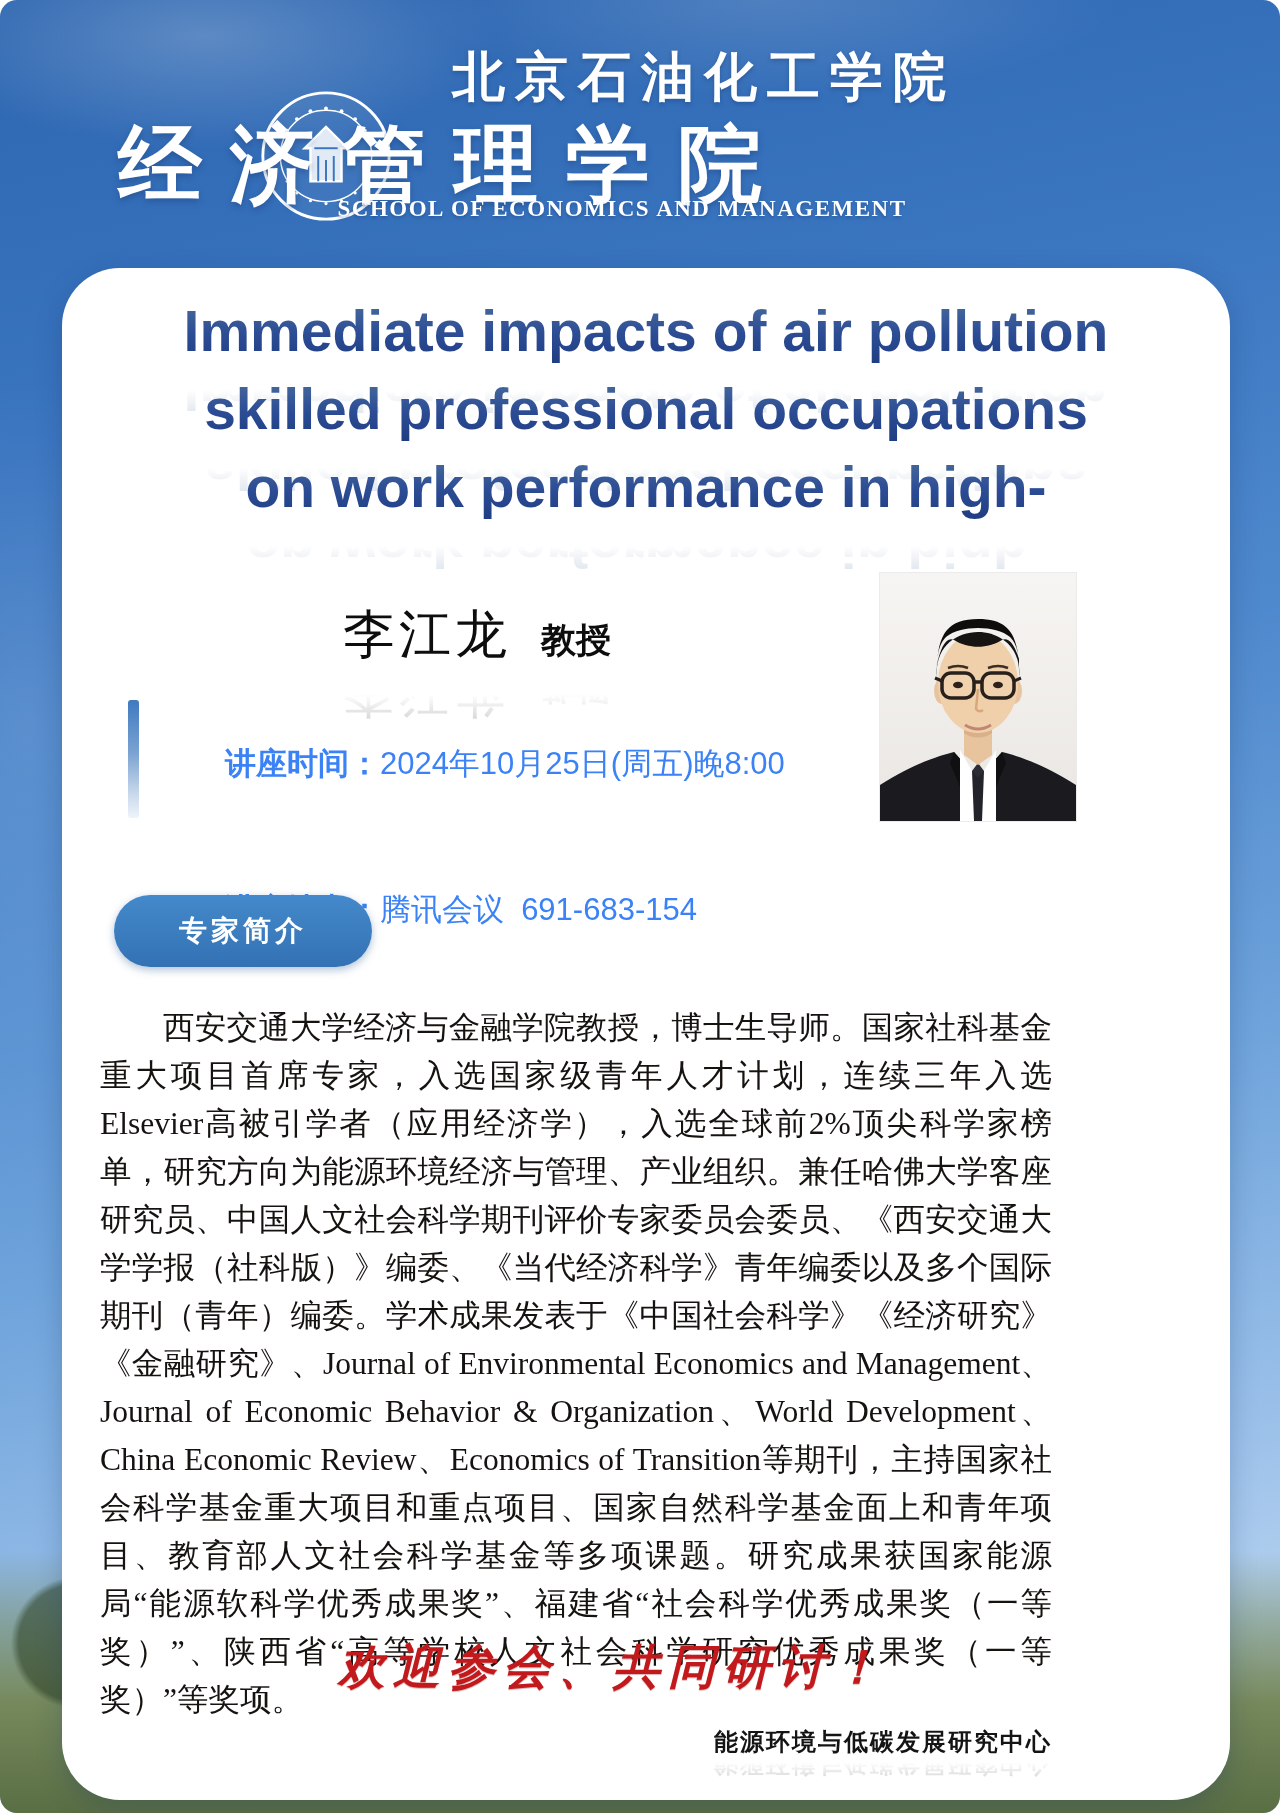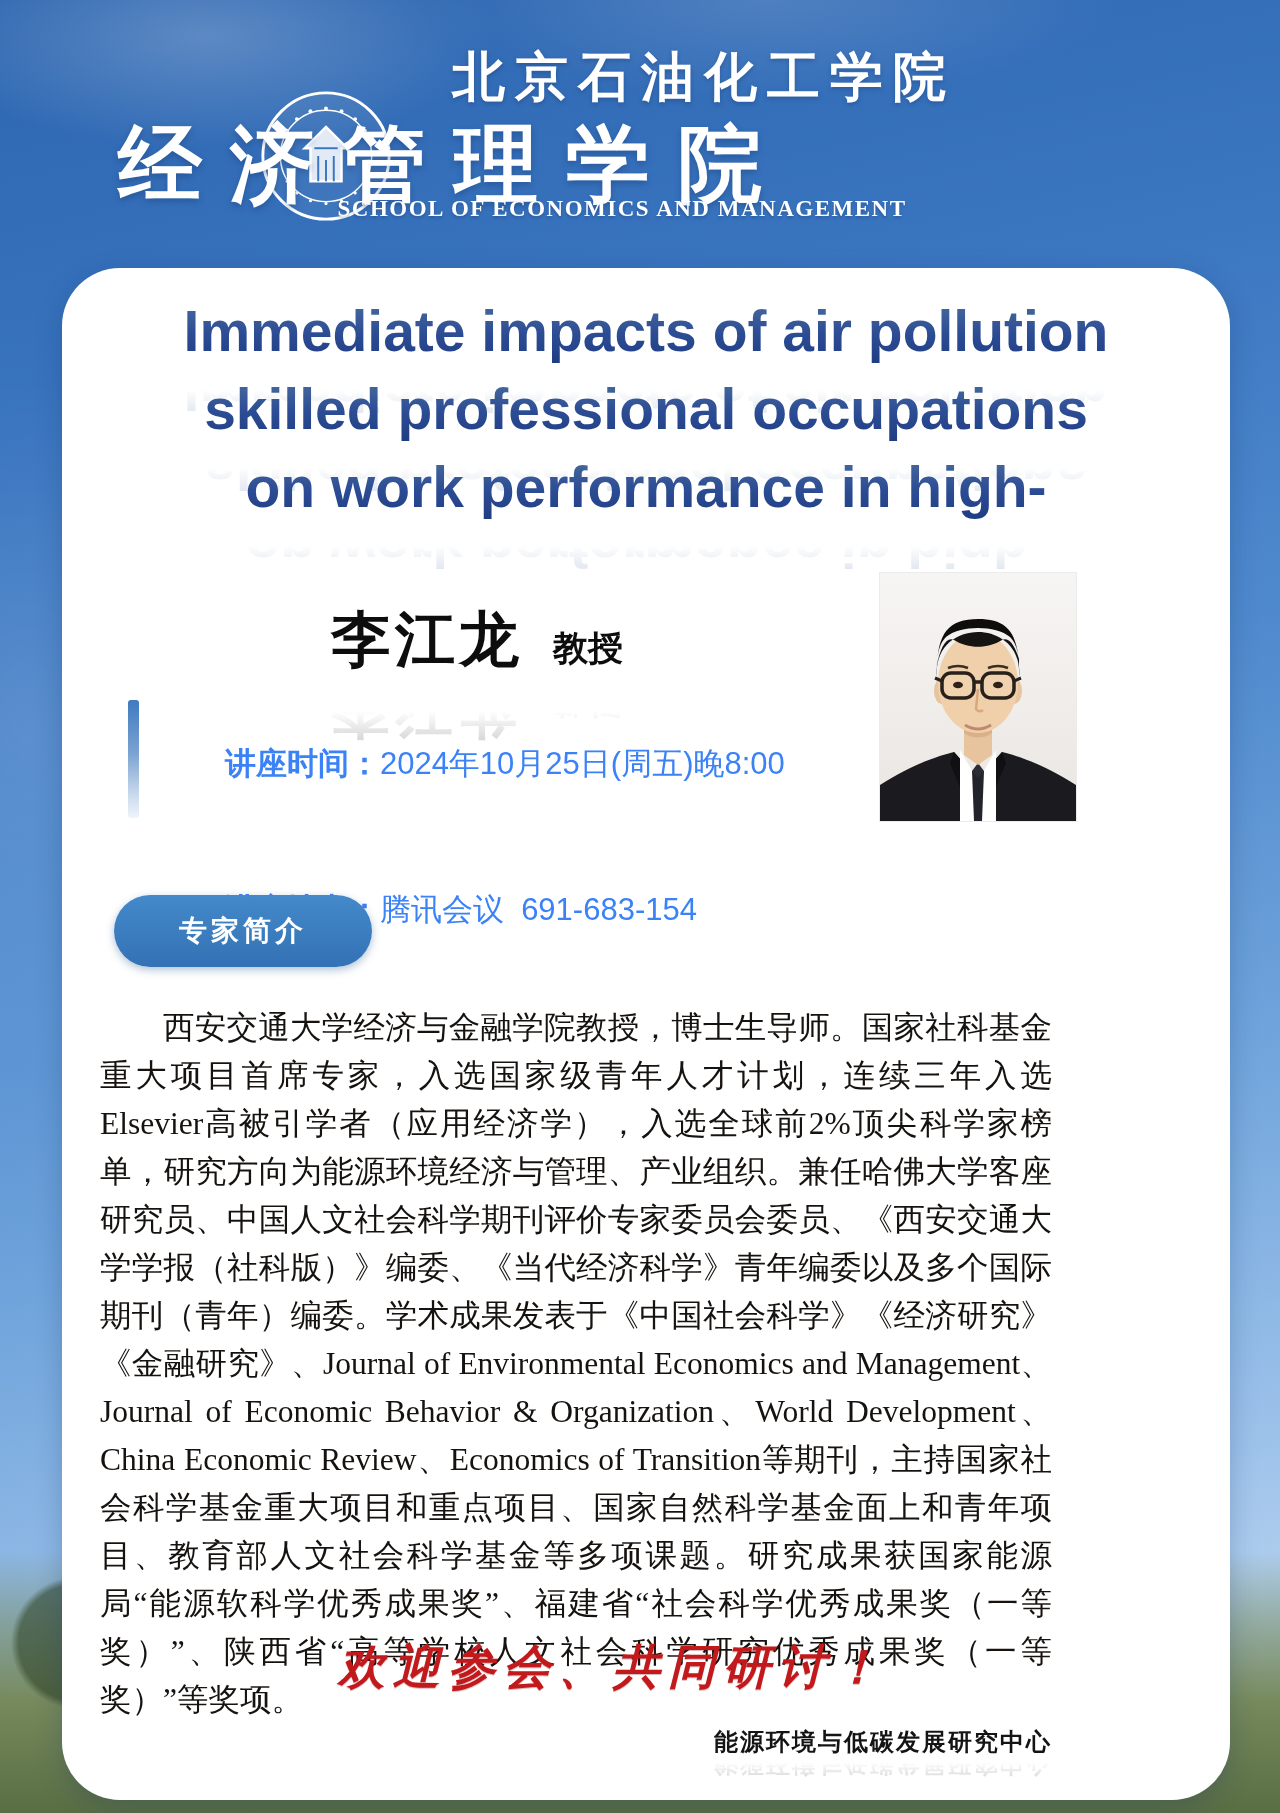--- a/index.html
+++ b/index.html
@@ -2,20 +2,21 @@
 <html><head>
 <meta charset="utf-8">
 <style>
   html,body{margin:0;padding:0;}
   .page{
     position:relative;
     width:1280px;height:1813px;
     overflow:hidden;
     font-family:"Liberation Sans","DejaVu Sans",sans-serif;
     background:linear-gradient(168deg,#2d66b0 0%,#3a75c0 22%,#4f89cd 42%,#6ea3db 62%,#9dc2ea 82%,#cfe2f4 100%);
+    border-radius:17px;
   }
   .page::before{
     content:"";position:absolute;inset:0;
     background:
       radial-gradient(ellipse 420px 160px at 16% 2%, rgba(255,255,255,0.22), transparent 70%),
       radial-gradient(ellipse 500px 140px at 60% 0%, rgba(255,255,255,0.14), transparent 70%),
       radial-gradient(ellipse 300px 500px at 2% 40%, rgba(255,255,255,0.10), transparent 70%);
     pointer-events:none;
   }
   
@@ -68,21 +69,21 @@
     font-size:57px;font-weight:800;letter-spacing:0px;
     background:linear-gradient(#51749f 0%,#2b4b94 55%,#1d3a7e 100%);
     -webkit-background-clip:text;background-clip:text;color:transparent;
     -webkit-box-reflect:below -18px linear-gradient(rgba(0,0,0,0.25), transparent 52%);
   }
   .speaker-row{
     position:absolute;top:332px;left:0;width:830px;text-align:center;
     color:#0d0d0d;
     -webkit-box-reflect:below -12px linear-gradient(rgba(0,0,0,0.22), transparent 48%);
   }
-  .speaker-name{font-size:60px;font-weight:700;letter-spacing:4px;}
+  .speaker-name{font-size:52px;font-weight:400;letter-spacing:4px;}
   .speaker-title{font-size:35px;font-weight:700;margin-left:30px;margin-top:17px;}
   .info-bar{
     position:absolute;left:66px;top:432px;width:11px;height:118px;border-radius:3px;
     background:linear-gradient(to bottom,#3f7ac0 0%,#7ba3d2 45%,#c9d9ec 80%,#eef4fa 100%);
   }
   .info-lines{position:absolute;left:94px;top:436px;color:#3b82f6;}
   .info-line{font-size:31px;line-height:40px;white-space:pre-wrap;}
   .info-line + .info-line{margin-top:26px;}
   .detail-label{font-weight:600;}
   .portrait{

